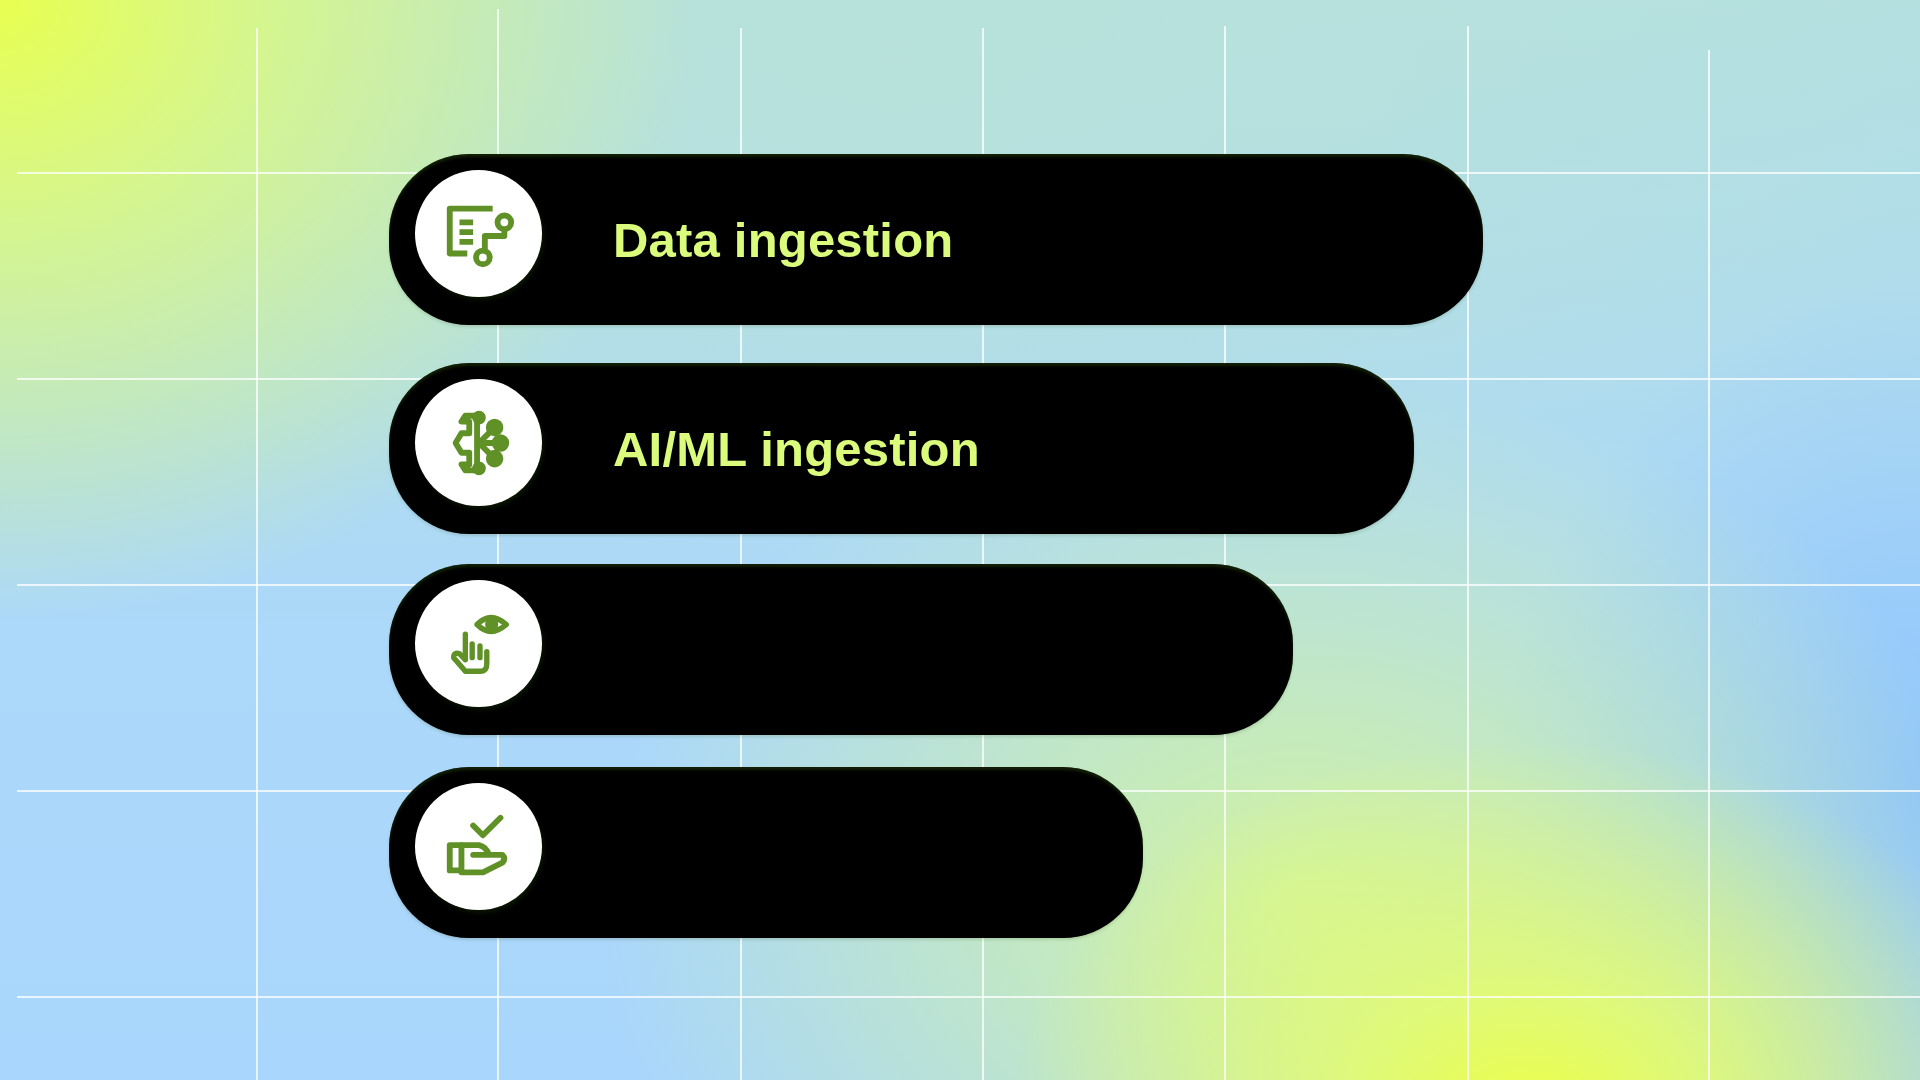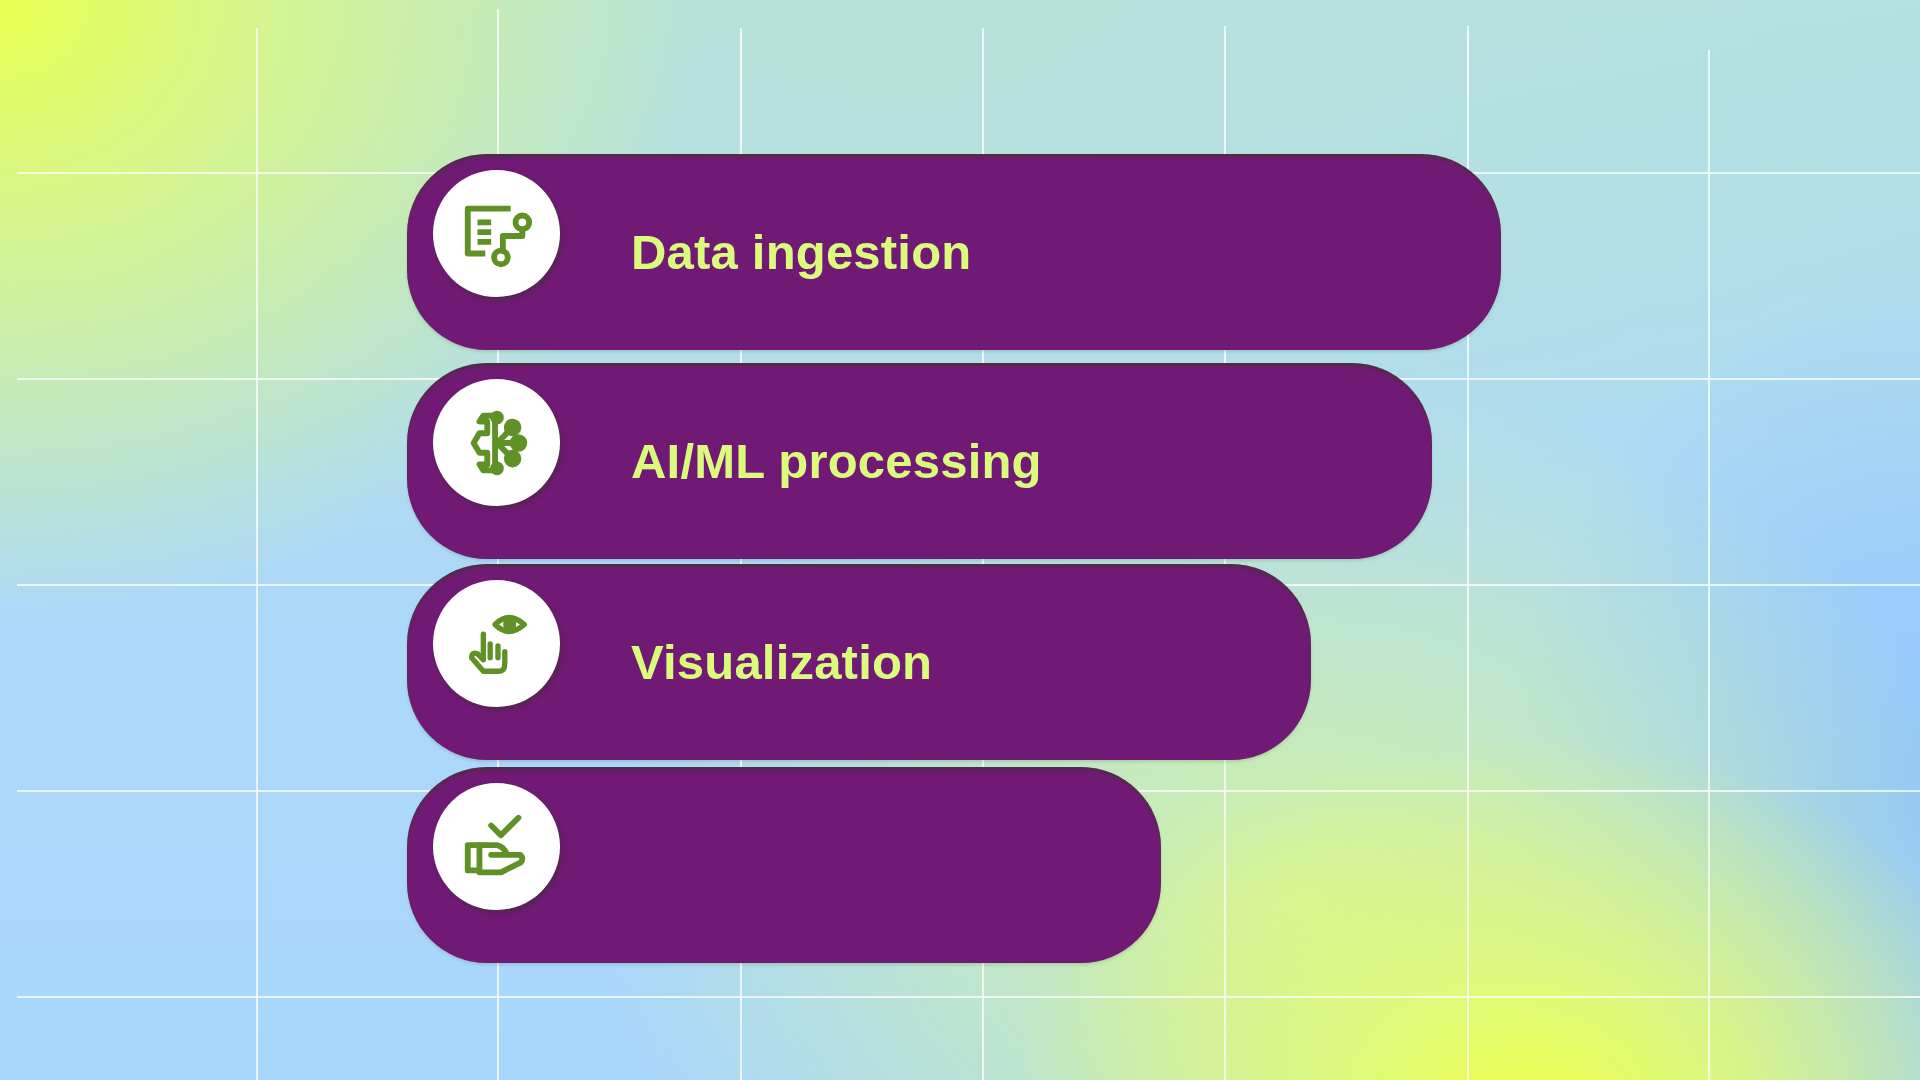--- a/index.html
+++ b/index.html
@@ -16,22 +16,22 @@
       radial-gradient(ellipse 420px 520px at 1920px 800px, rgba(140,195,252,0.9) 0%, rgba(140,195,252,0) 100%),
       radial-gradient(ellipse 700px 620px at 0px 0px, rgba(232,255,80,1) 0%, rgba(220,250,125,0.85) 35%, rgba(200,236,190,0.0) 100%),
       radial-gradient(ellipse 1100px 500px at 900px 60px, rgba(184,226,218,0.9) 0%, rgba(184,226,218,0) 100%),
       linear-gradient(180deg, #b4e0e0 0%, #acd8fa 60%, #a9d6fc 100%);
   }
   .grid-v, .grid-h { position:absolute; background:rgba(255,255,255,0.75); }
   .grid-v { width:2px; bottom:0; }
   .grid-h { height:2px; left:17px; right:0; }
 
   .pill {
-    position:absolute; left:407px; height:196px;
-    background:#701a75;
+    position:absolute; left:389px; height:171px;
+    background:#000000;
     border-radius:80px;
     box-shadow: inset 0 3px 3px rgba(40,70,10,0.45), 0 2px 3px rgba(40,70,10,0.15);
   }
   .icon-circle {
     position:absolute; left:26px; top:16px;
     width:127px; height:127px; border-radius:50%;
     background:#ffffff;
     box-shadow: 2px 3px 4px rgba(30,60,5,0.35);
     display:flex; align-items:center; justify-content:center;
   }
@@ -79,34 +79,33 @@
       <path d="M38 12 H26 L22 18 H30 V30 H22 L16 40 L22 50 H30 V62 H22 L26 68 H38"></path>
       <path d="M38 14 V66"></path>
       <circle cx="40" cy="14" r="4" fill="#5f9127"></circle>
       <circle cx="40" cy="66" r="4" fill="#5f9127"></circle>
       <path d="M40 40 L54 26 M40 40 L54 54 M40 40 H58"></path>
       <circle cx="56" cy="24" r="6" fill="#5f9127"></circle>
       <circle cx="56" cy="56" r="6" fill="#5f9127"></circle>
       <circle cx="62" cy="40" r="6" fill="#5f9127"></circle>
     </svg>
   </div>
-  <span class="pill-label">AI/ML processing</span>
+  <span class="pill-label">AI/ML ingestion</span>
 </div>
 
 <div class="pill" style="top:564px; width:904px;">
   <div class="icon-circle">
     <svg viewBox="0 0 80 80" fill="none" stroke="#5f9127" stroke-width="5.5" stroke-linejoin="round" stroke-linecap="round">
       <path d="M38 20 Q52 6 68 20 Q52 34 38 20 Z"></path>
       <circle cx="53" cy="20" r="4" fill="#5f9127"></circle>
       <path d="M26 30 V56"></path>
       <path d="M33 40 V54 M41 42 V54"></path>
       <path d="M26 56 L20 50 Q14 48 14 54 L26 68 H42 Q48 68 48 60 V48"></path>
     </svg>
   </div>
-  <span class="pill-label">Visualization</span>
 </div>
 
 <div class="pill" style="top:767px; width:754px;">
   <div class="icon-circle">
     <svg viewBox="0 0 80 80" fill="none" stroke="#5f9127" stroke-width="6" stroke-linejoin="round" stroke-linecap="round">
       <path d="M34 18 L44 28 L62 10"></path>
       <path d="M10 38 H22 V64 H10 Z"></path>
       <path d="M22 38 H40 Q48 40 50 48 L34 48 M50 48 L64 48 Q68 52 64 56 L44 66 H22"></path>
     </svg>
   </div>

